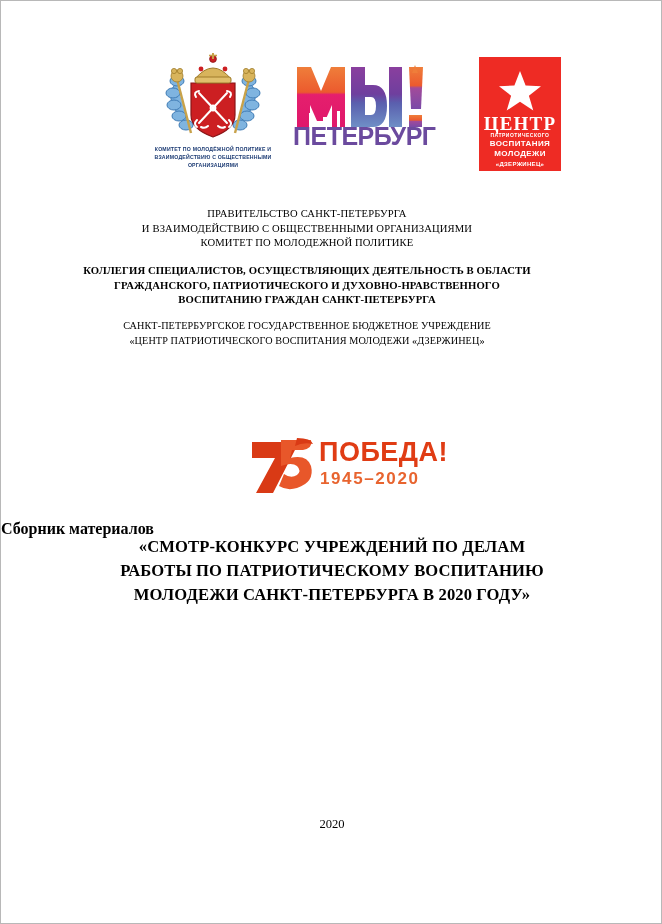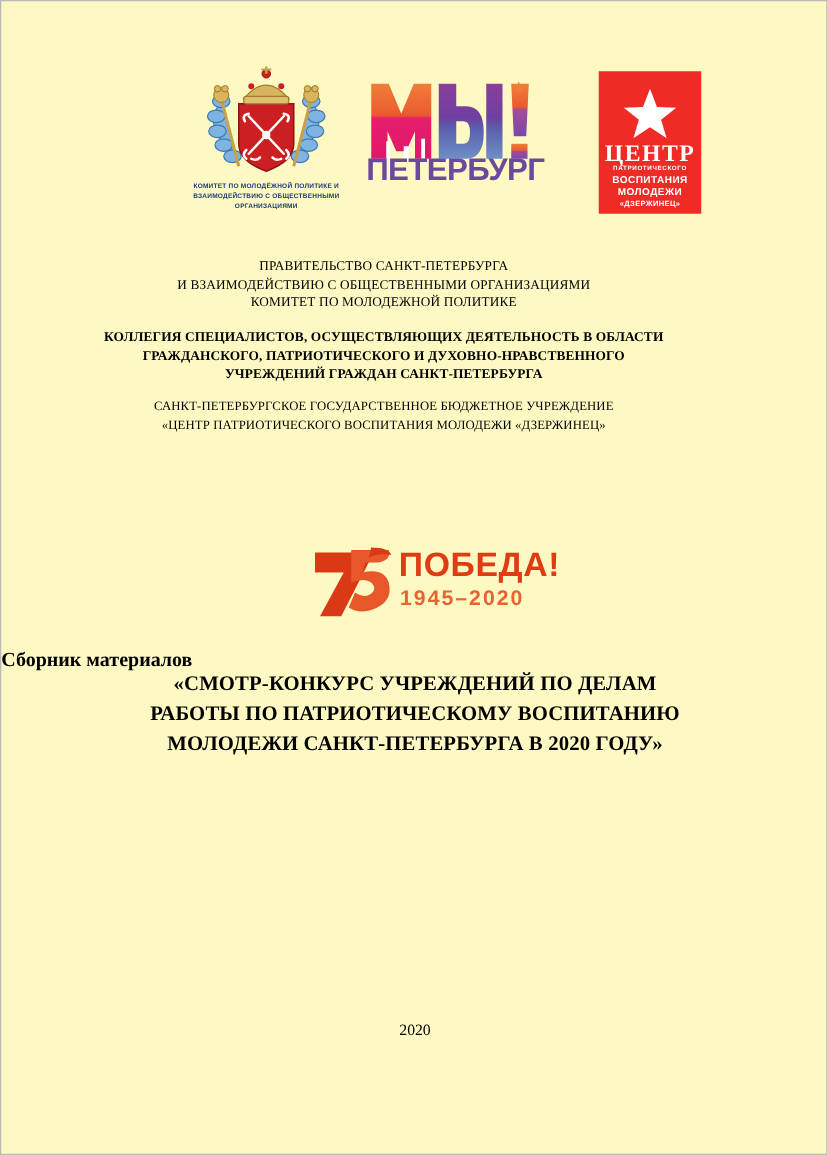--- a/index.html
+++ b/index.html
@@ -12,21 +12,21 @@
     height: 924px;
     overflow: hidden;
     font-family: "Liberation Serif", serif;
   }
 
   .page {
     position: relative;
     box-sizing: border-box;
     width: 662px;
     height: 924px;
-    background: #fef9c3;
+    background: #ffffff;
     border: 1px solid #b8b8b8;
     padding: 0;
     overflow: hidden;
   }
 
   
   .logo-row {
     position: absolute;
     top: 52px;
     left: 0;
@@ -357,21 +357,21 @@
 
   <div class="block org-block">
     <span class="ln">ПРАВИТЕЛЬСТВО САНКТ-ПЕТЕРБУРГА</span>
     <span class="ln">И ВЗАИМОДЕЙСТВИЮ С ОБЩЕСТВЕННЫМИ ОРГАНИЗАЦИЯМИ</span>
     <span class="ln">КОМИТЕТ ПО МОЛОДЕЖНОЙ ПОЛИТИКЕ</span>
   </div>
 
   <div class="block collegium-block">
     <span class="ln">КОЛЛЕГИЯ СПЕЦИАЛИСТОВ, ОСУЩЕСТВЛЯЮЩИХ ДЕЯТЕЛЬНОСТЬ В ОБЛАСТИ</span>
     <span class="ln">ГРАЖДАНСКОГО, ПАТРИОТИЧЕСКОГО И ДУХОВНО-НРАВСТВЕННОГО</span>
-    <span class="ln">УЧРЕЖДЕНИЙ ГРАЖДАН САНКТ-ПЕТЕРБУРГА</span>
+    <span class="ln">ВОСПИТАНИЮ ГРАЖДАН САНКТ-ПЕТЕРБУРГА</span>
   </div>
 
   <div class="block institution-block">
     <span class="ln">САНКТ-ПЕТЕРБУРГСКОЕ ГОСУДАРСТВЕННОЕ БЮДЖЕТНОЕ УЧРЕЖДЕНИЕ</span>
     <span class="ln">«ЦЕНТР ПАТРИОТИЧЕСКОГО ВОСПИТАНИЯ МОЛОДЕЖИ «ДЗЕРЖИНЕЦ»</span>
   </div>
 
   <div class="logo-victory">
     <div class="vic-mark">
       <svg width="64" height="58" viewBox="0 0 64 58" xmlns="http://www.w3.org/2000/svg">

